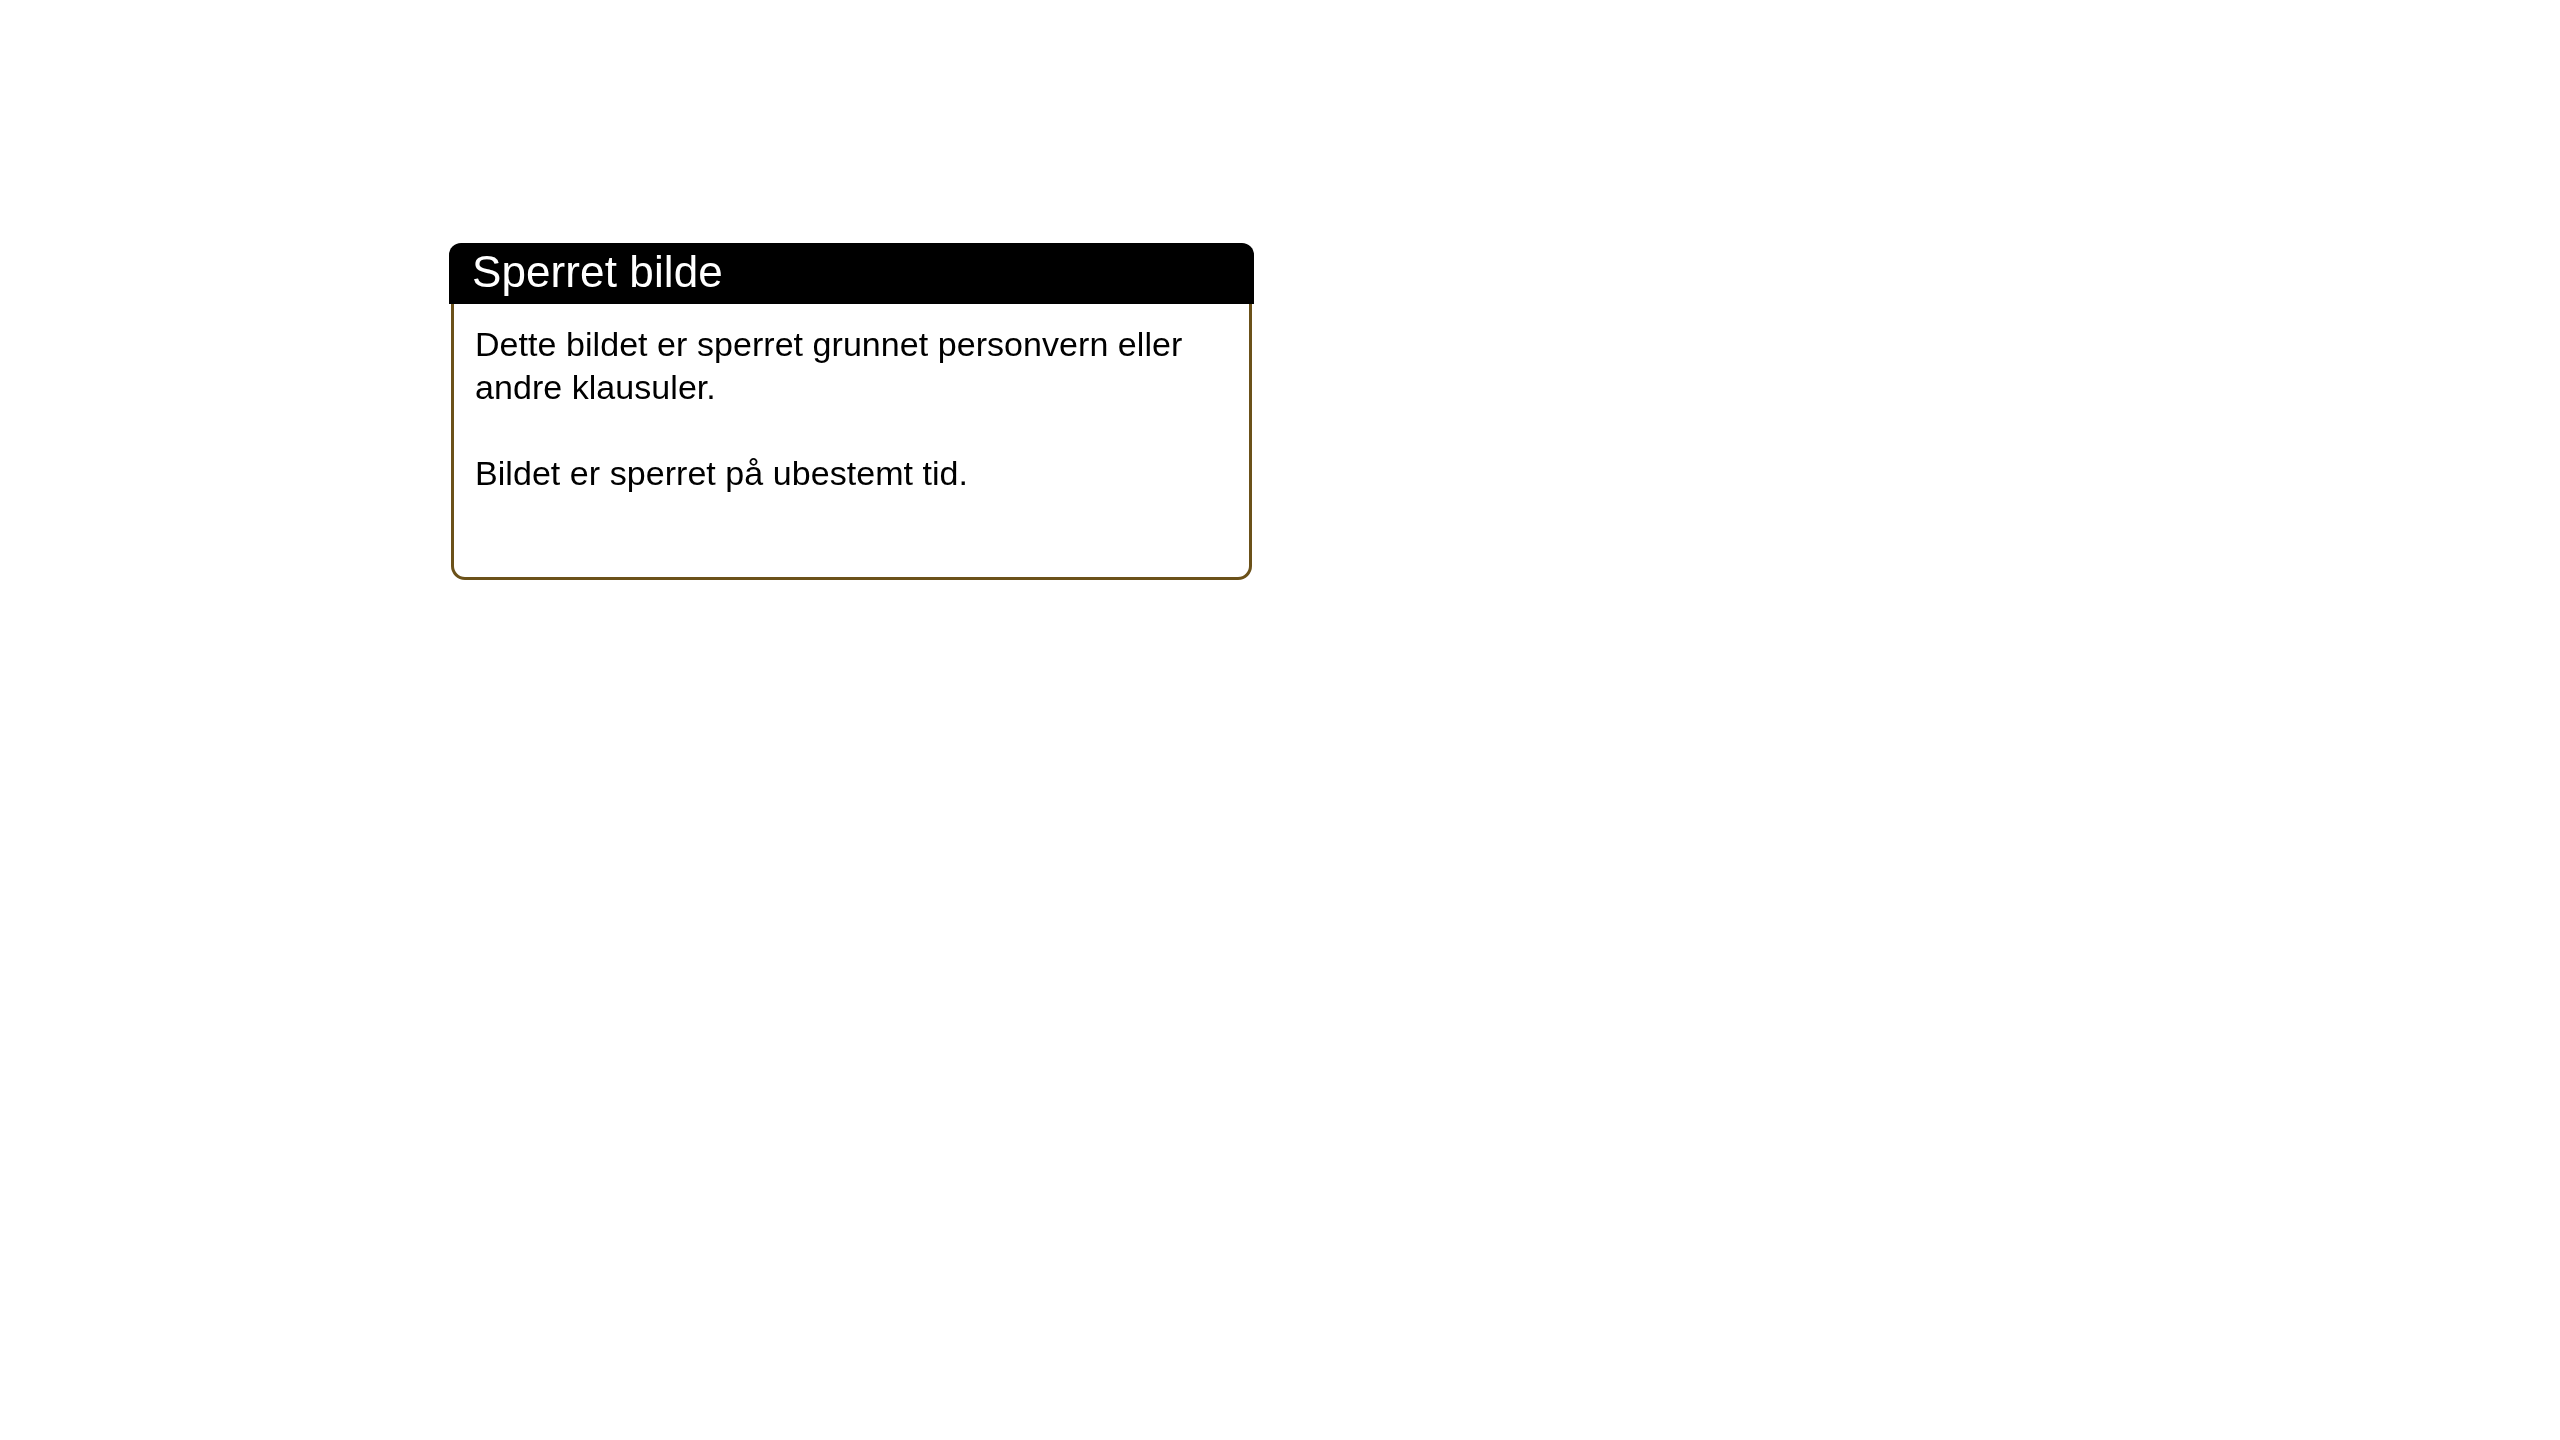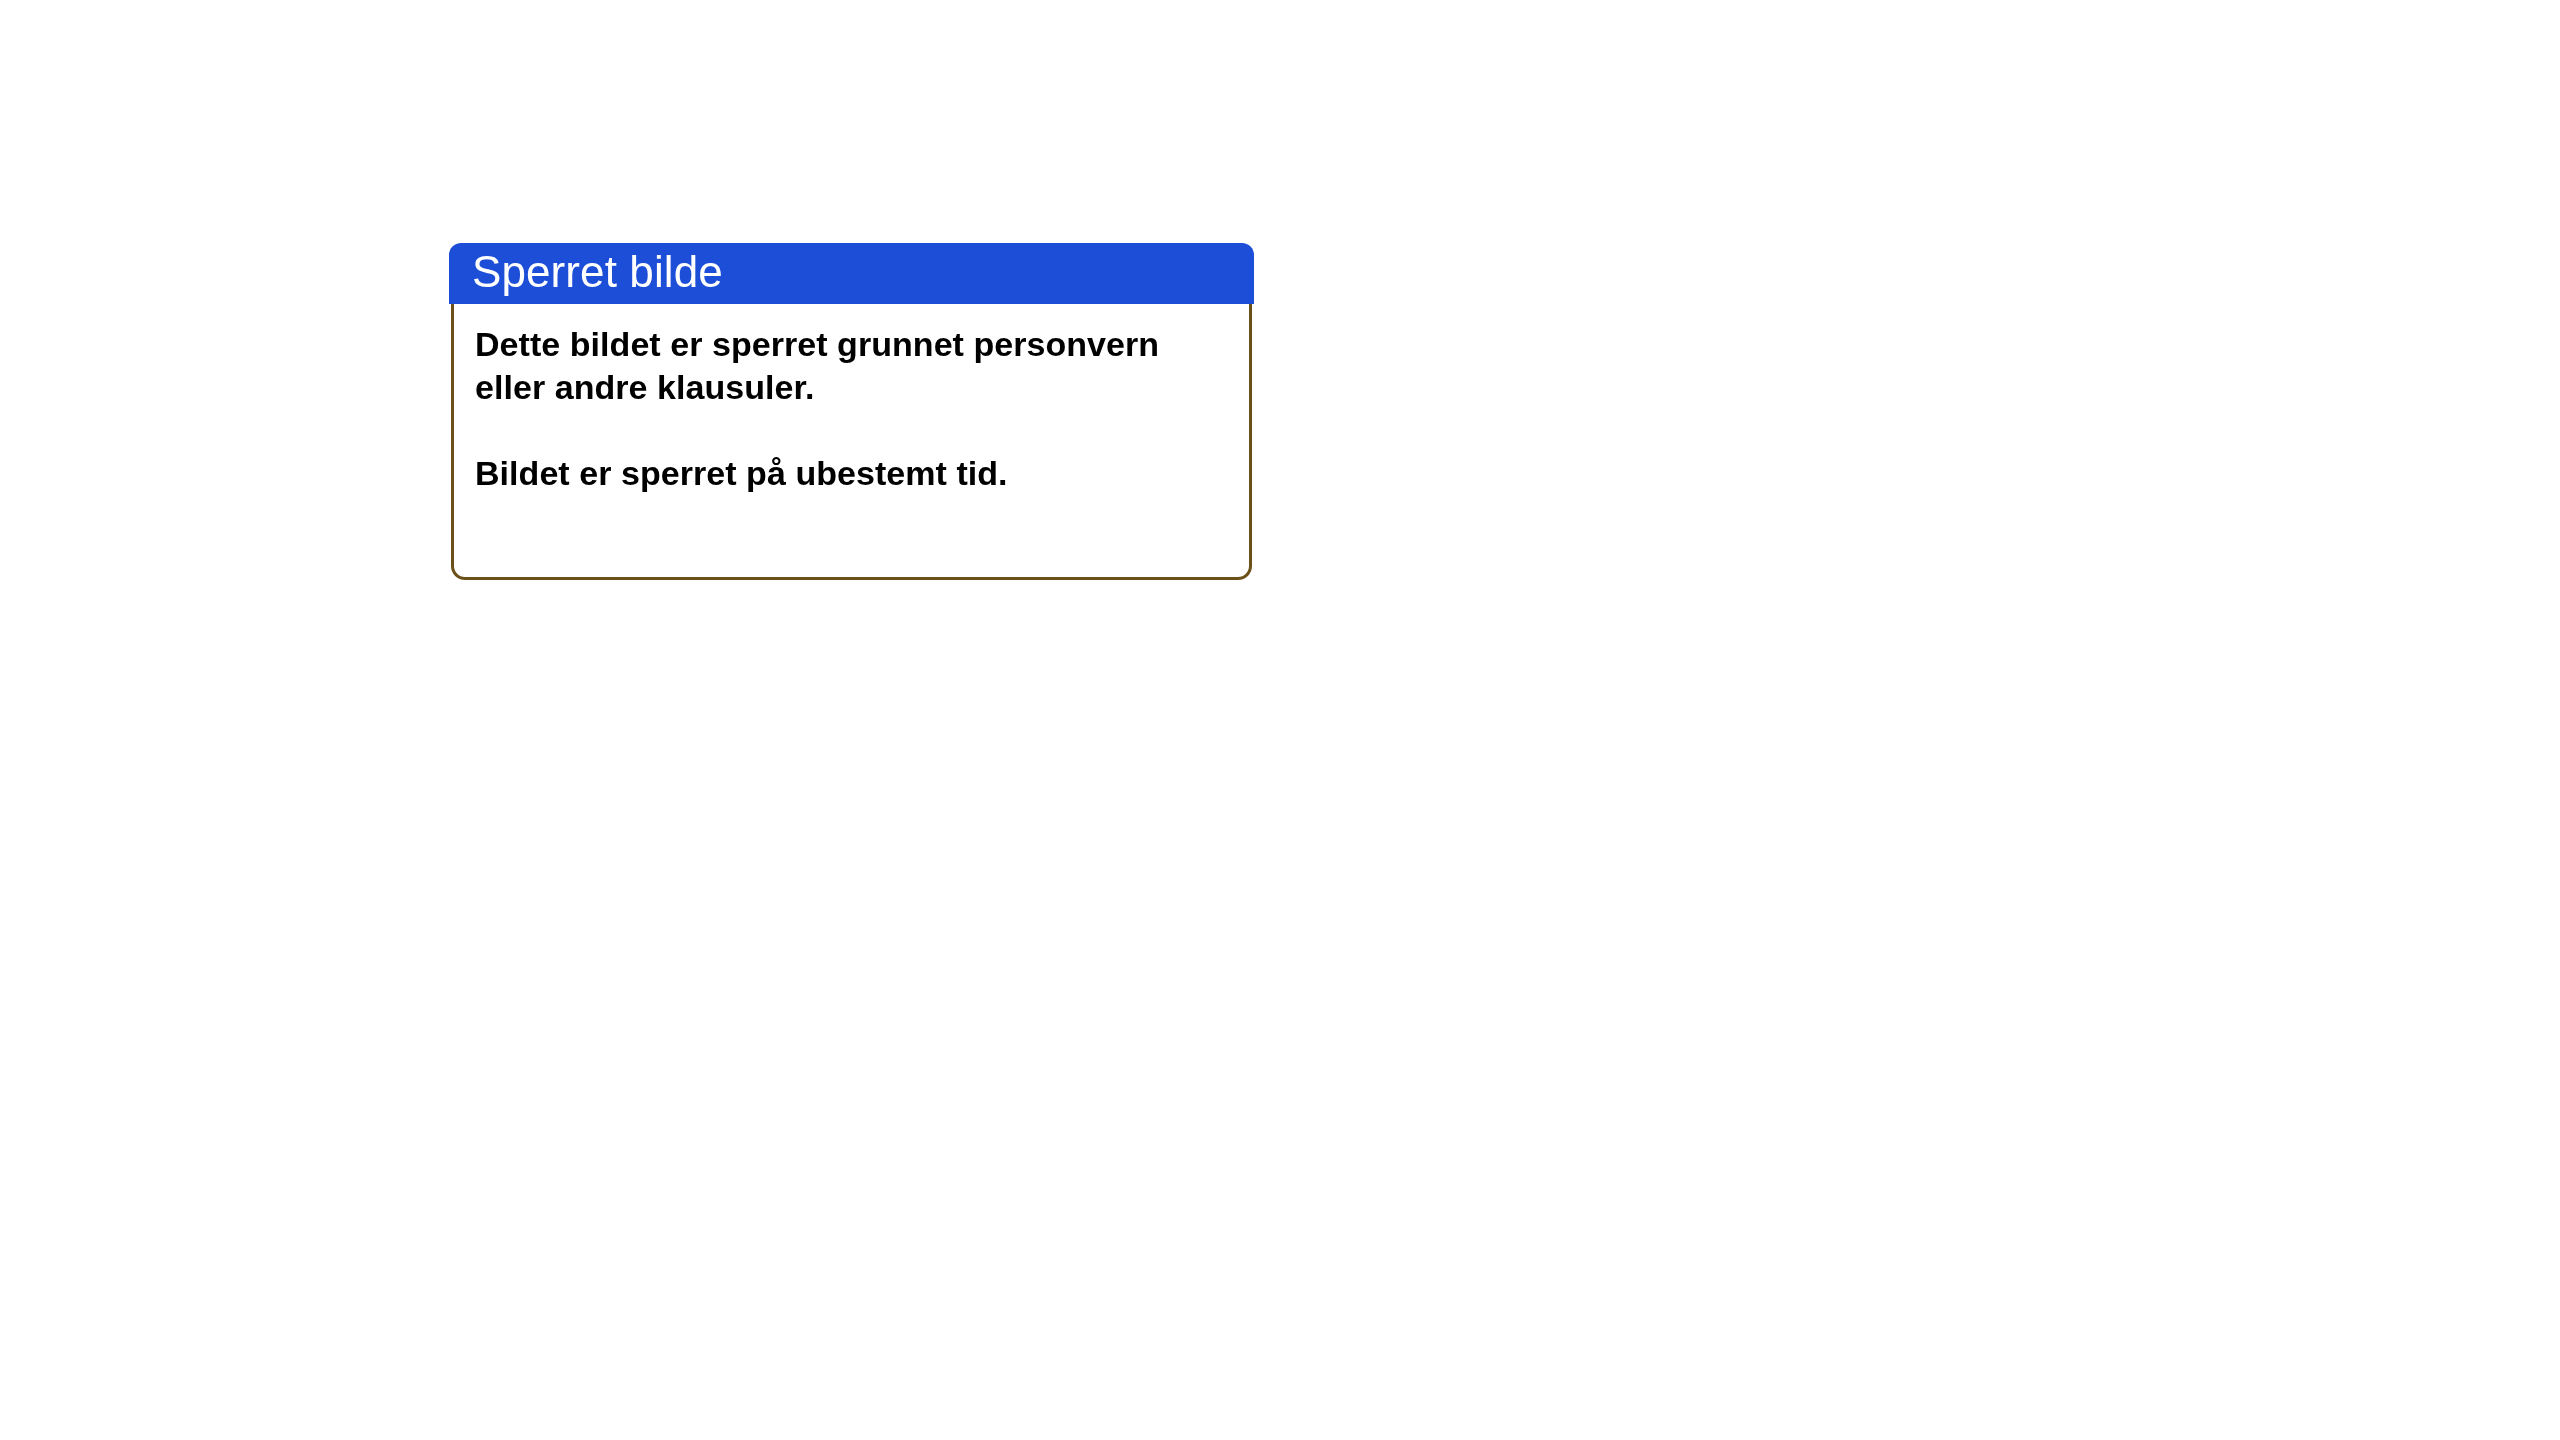--- a/index.html
+++ b/index.html
@@ -54,21 +54,21 @@
     box-sizing: border-box;
   }
 
   
   .card-header {
     position: absolute;
     left: 0;
     top: 0;
     width: 100%;
     height: 61px;
-    background: #1d4ed8;
+    background: #000000;
     border-radius: 12px 12px 0 0;
     box-sizing: border-box;
     display: flex;
     align-items: center;
   }
 
   .card-title {
     color: #ffffff;
     font-size: 44px;
     line-height: 46px;
@@ -86,21 +86,21 @@
     top: 58px;
     bottom: 0;
     padding: 22px 24px 0 24px;
     box-sizing: border-box;
   }
 
   .notice-paragraph {
     color: #000000;
     font-size: 34px;
     line-height: 43px;
-    font-weight: 700;
+    font-weight: 400;
     margin: 0;
     letter-spacing: 0.05px;
   }
 
   .paragraph-gap {
     height: 43px;
   }
 </style>
 </head>
 <body>

